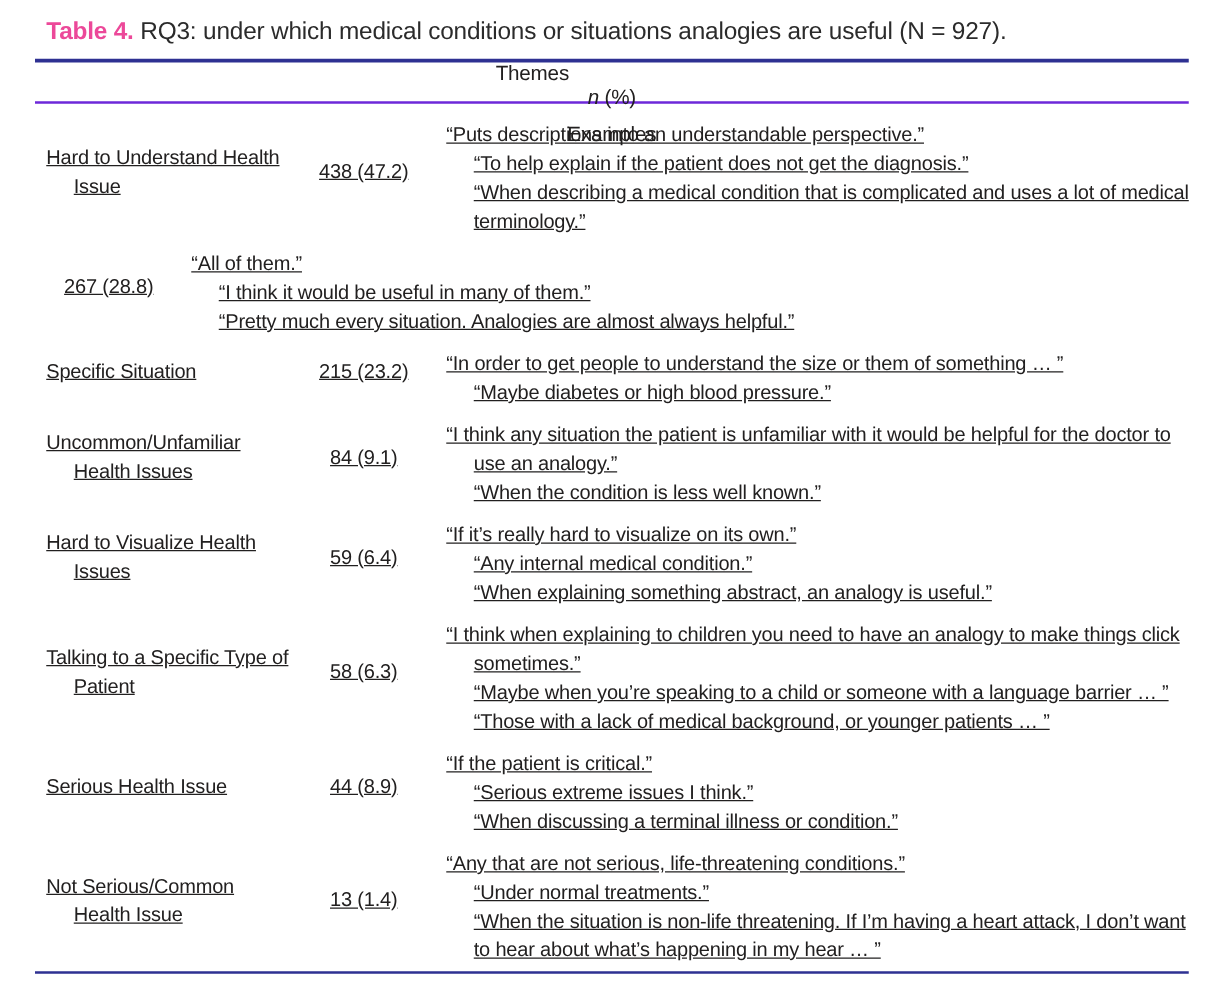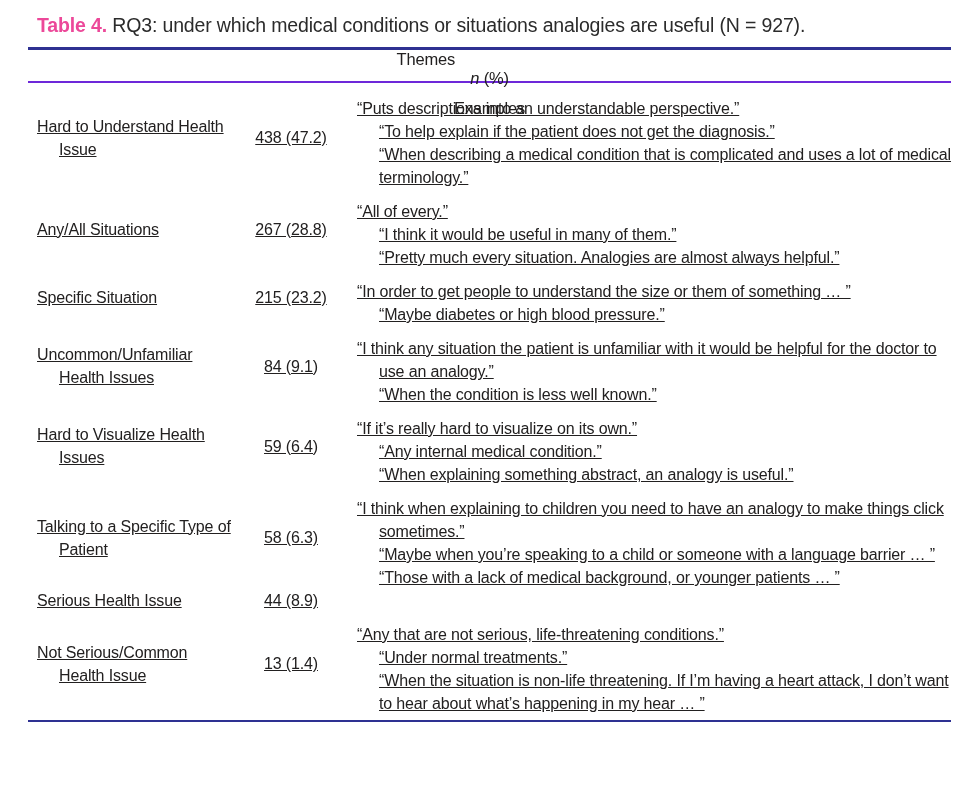--- a/index.html
+++ b/index.html
@@ -87,24 +87,23 @@
         <div class="col-theme theme-cell">Hard to Understand Health Issue</div>
         <div class="col-n">438 (47.2)</div>
         <div class="col-ex examples-cell">
           <div class="quote">“Puts descriptions into an understandable perspective.”</div>
           <div class="quote">“To help explain if the patient does not get the diagnosis.”</div>
           <div class="quote">“When describing a medical condition that is complicated and uses a lot of medical terminology.”</div>
         </div>
       </div>
 
       <div class="trow">
-        <div class="col-theme theme-cell">Any/All Situations</div>
         <div class="col-n">267 (28.8)</div>
         <div class="col-ex examples-cell">
-          <div class="quote">“All of every.”</div>
+          <div class="quote">“All of them.”</div>
           <div class="quote">“I think it would be useful in many of them.”</div>
           <div class="quote">“Pretty much every situation. Analogies are almost always helpful.”</div>
         </div>
       </div>
 
       <div class="trow">
         <div class="col-theme theme-cell">Specific Situation</div>
         <div class="col-n">215 (23.2)</div>
         <div class="col-ex examples-cell">
           <div class="quote">“In order to get people to understand the size or them of something … ”</div>
@@ -137,20 +136,25 @@
         <div class="col-ex examples-cell">
           <div class="quote">“I think when explaining to children you need to have an analogy to make things click sometimes.”</div>
           <div class="quote">“Maybe when you’re speaking to a child or someone with a language barrier … ”</div>
           <div class="quote">“Those with a lack of medical background, or younger patients … ”</div>
         </div>
       </div>
 
       <div class="trow">
         <div class="col-theme theme-cell">Serious Health Issue</div>
         <div class="col-n">44 (8.9)</div>
+        <div class="col-ex examples-cell">
+          <div class="quote">“If the patient is critical.”</div>
+          <div class="quote">“Serious extreme issues I think.”</div>
+          <div class="quote">“When discussing a terminal illness or condition.”</div>
+        </div>
       </div>
 
       <div class="trow">
         <div class="col-theme theme-cell">Not Serious/Common Health Issue</div>
         <div class="col-n">13 (1.4)</div>
         <div class="col-ex examples-cell">
           <div class="quote">“Any that are not serious, life-threatening conditions.”</div>
           <div class="quote">“Under normal treatments.”</div>
           <div class="quote">“When the situation is non-life threatening. If I’m having a heart attack, I don’t want to hear about what’s happening in my hear … ”</div>
         </div>

